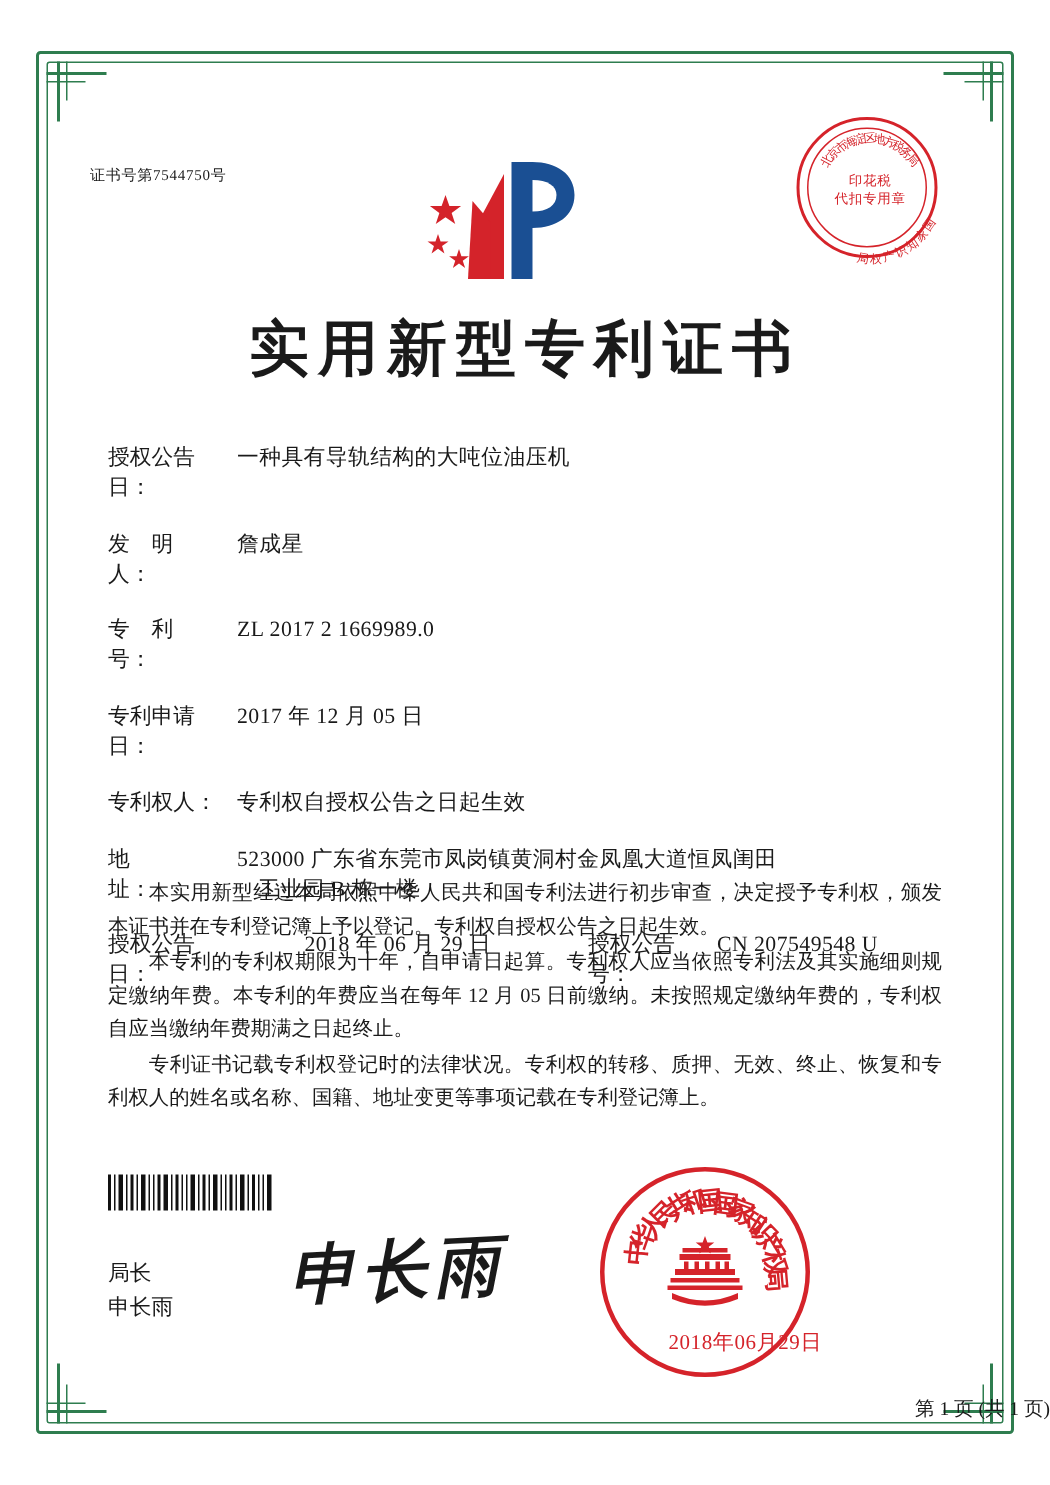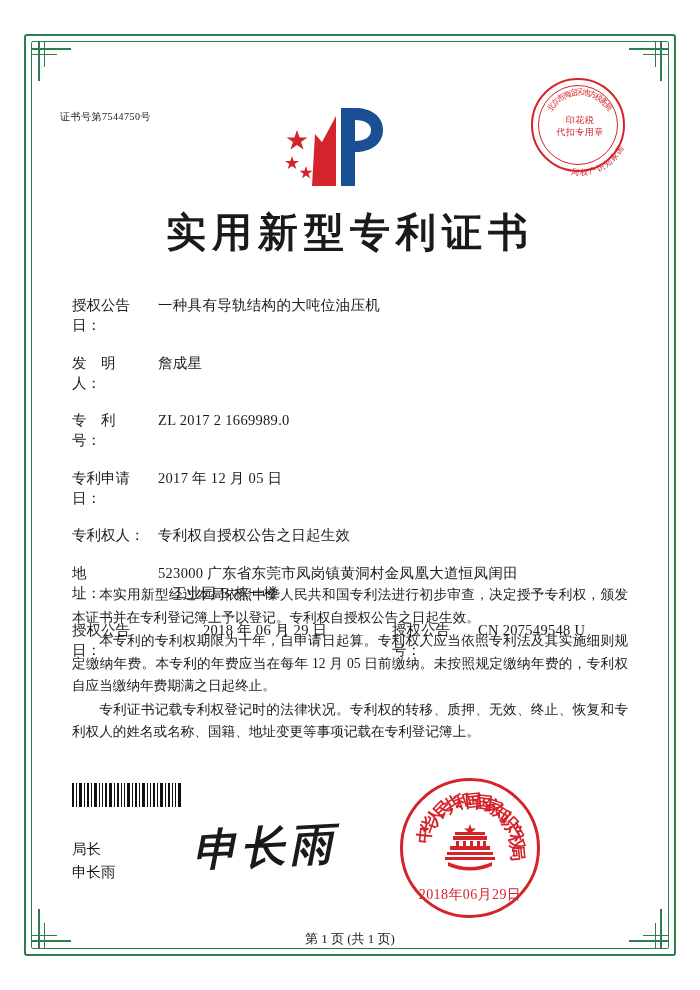--- a/index.html
+++ b/index.html
@@ -228,33 +228,33 @@
   }
   .seal-bottom .emblem {
     position: absolute;
     left: 42px; top: 44px;
     width: 56px; height: 52px;
   }
   .seal-date {
     position: absolute;
     left: 392px; top: 886px;
     width: 156px;
-    text-align: center;
+    text-align: right;
     font-size: 14px;
     color: #d5232a;
     letter-spacing: 0.4px;
     font-family: "Liberation Serif","DejaVu Serif",serif;
   }
 
   
   .footer {
     position: absolute;
     left: 0; top: 930px;
     width: 700px;
-    text-align: center;
+    text-align: right;
     font-size: 13px;
   }
 </style>
 </head>
 <body>
 
 <div class="cert-page">
 
   <div class="border-outer"></div>
   <div class="border-inner"></div>

